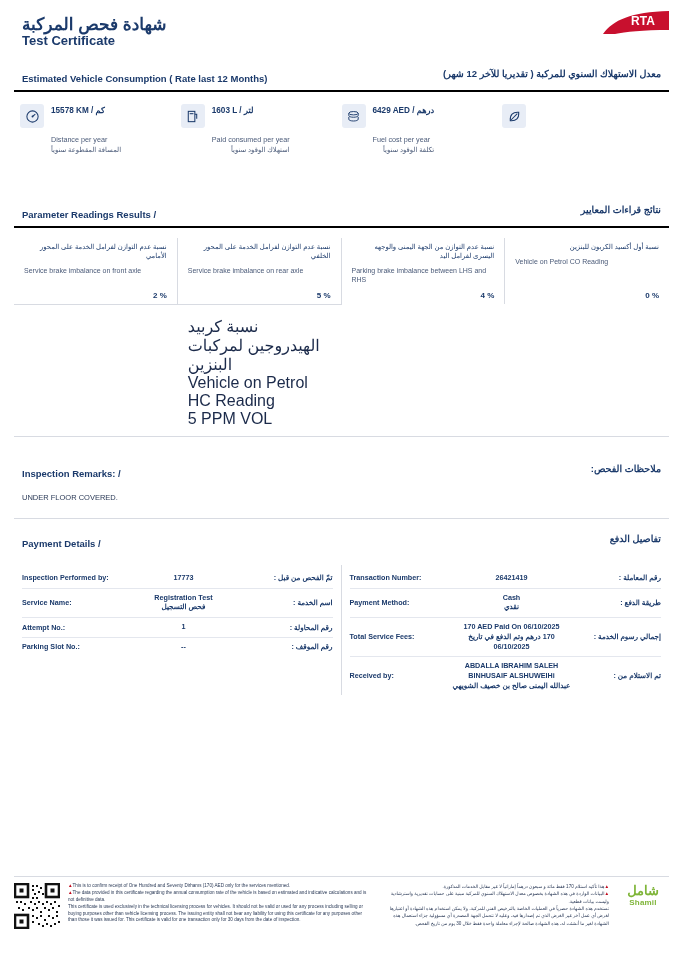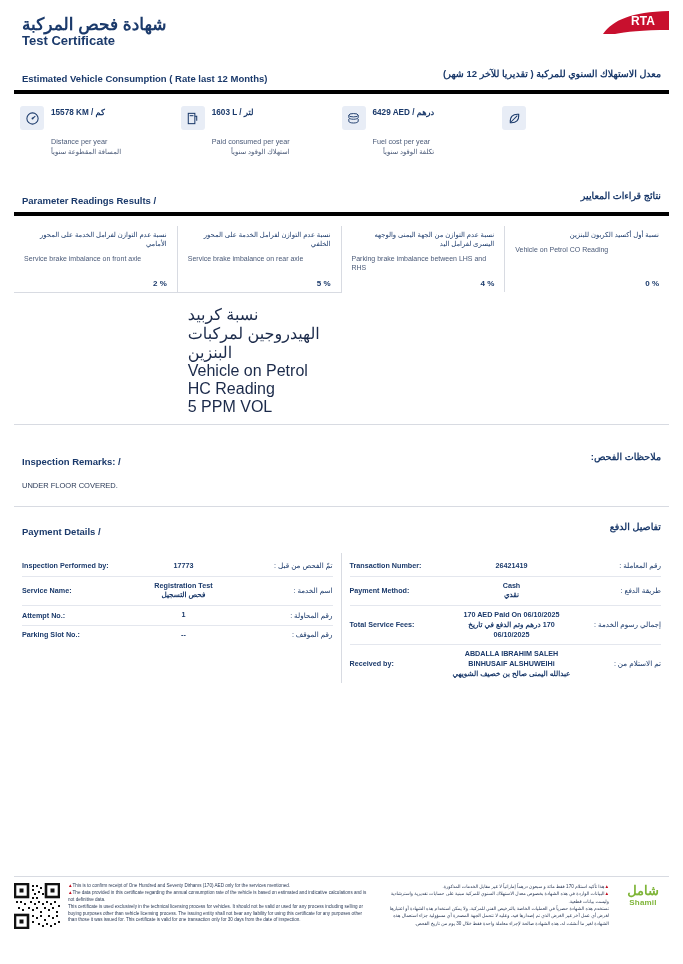--- a/index.html
+++ b/index.html
@@ -28,21 +28,21 @@
   }
   .rta-logo {
     position: absolute; right: 0px; top: 10px;
     width: 96px; height: 34px;
   }
 
   
   .sec-head {
     position: relative;
     padding: 0 8px 4px 8px;
-    border-bottom: 4px solid #000000;
+    border-bottom: 2px solid #000000;
     margin-top: 10px;
   }
   .sec-head .en {
     font-size: 9.5px; font-weight: bold; color: #1b3a6b;
     display: inline-block;
   }
   .sec-head .ar {
     font-size: 9.5px; font-weight: bold; color: #1b3a6b;
     float: right; direction: rtl;
   }
@@ -115,21 +115,21 @@
   }
   .pay-row:last-child { border-bottom: none; }
   .pay-row .k { flex: 0 0 33%; font-size: 7.2px; color: #1b3a6b; font-weight: bold; }
   .pay-row .v {
     flex: 1 1 auto; text-align: center;
     font-size: 7.2px; font-weight: bold; color: #1b3a6b; line-height: 1.35;
   }
   .pay-row .v .ar { font-weight: bold; direction: rtl; }
   .pay-row .k-ar {
     flex: 0 0 29%; font-size: 7.2px; color: #1b3a6b; text-align: right;
-    direction: rtl; font-weight: normal;
+    direction: rtl; font-weight: bold;
   }
 
   
   .footer {
     position: absolute; left: 0; right: 0; bottom: 0;
     height: 96px; padding: 6px 14px 8px 14px;
   }
   .footer-inner { display: flex; align-items: flex-start; gap: 8px; }
   .qr { width: 46px; height: 46px; flex: 0 0 46px; }
   .fnote-en { flex: 1 1 auto; font-size: 4.6px; color: #2b3a57; line-height: 1.5; }
@@ -211,21 +211,21 @@
     <div class="cell">
       <div class="icon-box">
         <svg viewBox="0 0 16 16" width="15" height="15" fill="none" stroke="#1b3a6b" stroke-width="1.1">
           <path d="M12.5 3.5 C6 3 3 6 3.5 12.5 C10 13 13 10 12.5 3.5 Z"></path>
             <path d="M4 12 L11 5"></path>
         </svg>
       </div>
     </div>
   </div>
 
-  <div class="sec-head" style="margin-top:34px;">
+  <div class="sec-head" style="margin-top:50px;">
     <span class="en">Parameter Readings Results /</span>
     <span class="ar">نتائج قراءات المعايير</span>
   </div>
 
   <div class="params">
     <div class="pcell">
       <div class="ar">نسبة عدم التوازن لفرامل الخدمة على المحور الأمامي</div>
       <div class="en">Service brake imbalance on front axle</div>
       <div class="val">2 %</div>
     </div>

